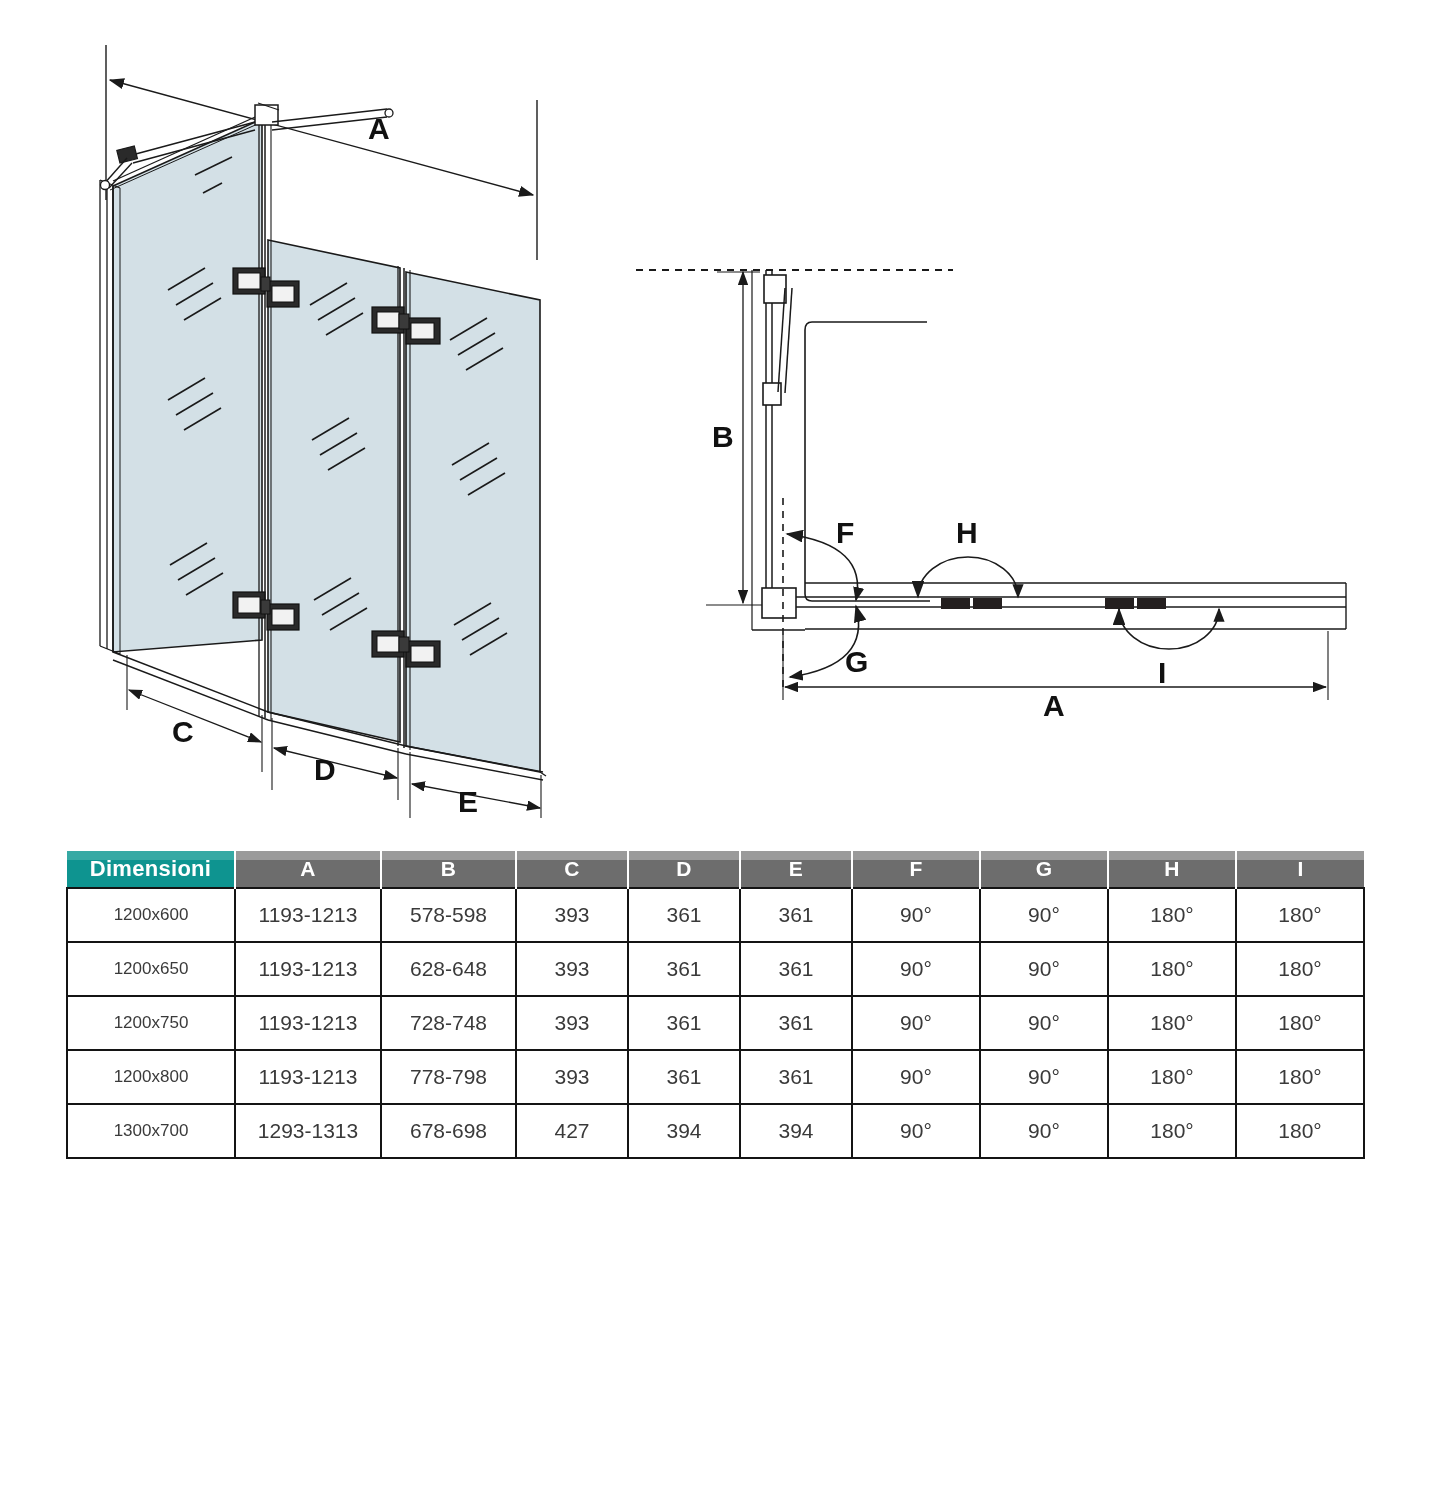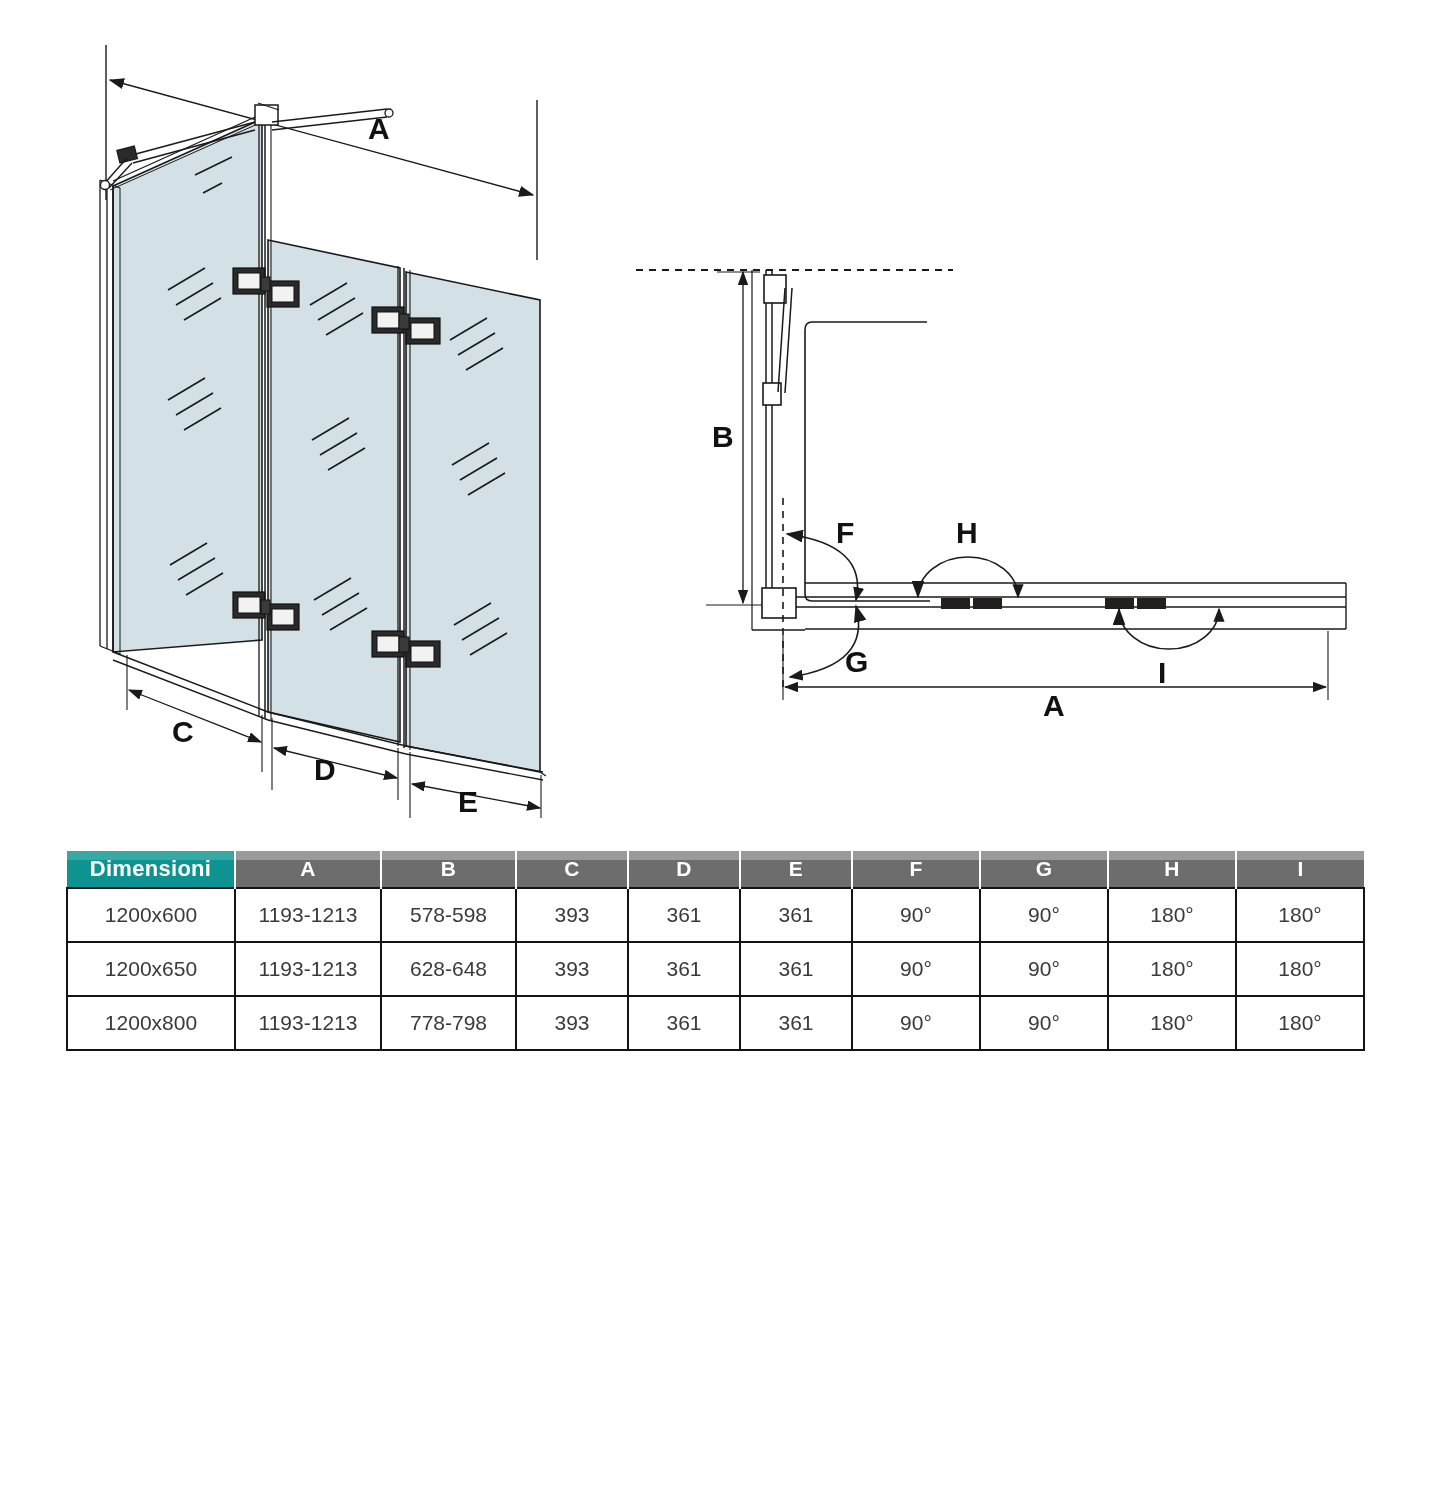--- a/index.html
+++ b/index.html
@@ -24,21 +24,21 @@
   table.spec thead th.dimcol{
       background:linear-gradient(to bottom,#36a9a4 0px,#36a9a4 9px,#0e9490 9px,#0e9490 36px);
       font-size:22px;
   }
   table.spec thead th:last-child{border-right:none;}
 
   table.spec tbody td{
       height:52px;border:2px solid #141414;text-align:center;vertical-align:middle;
       font-size:21px;color:#3a3a3a;background:#fff;padding:0;
   }
-  table.spec tbody td.dimname{font-size:21px;}
+  table.spec tbody td.dimname{font-size:17px;}
   table.spec tbody tr td:first-child{border-left:2px solid #141414;}
 
   .col-dim{width:168px}.col-a{width:146px}.col-b{width:135px}
   .col-c{width:112px}.col-d{width:112px}.col-e{width:112px}
   .col-f{width:128px}.col-g{width:128px}.col-h{width:128px}.col-i{width:128px}
 </style>
 </head>
 <body>
 
 <div id="drawings">
@@ -317,26 +317,50 @@
           <td>628-648</td>
           <td>393</td>
           <td>361</td>
           <td>361</td>
           <td>90°</td>
           <td>90°</td>
           <td>180°</td>
           <td>180°</td>
         </tr>
         <tr>
+          <td class="dimname">1200x750</td>
+          <td>1193-1213</td>
+          <td>728-748</td>
+          <td>393</td>
+          <td>361</td>
+          <td>361</td>
+          <td>90°</td>
+          <td>90°</td>
+          <td>180°</td>
+          <td>180°</td>
+        </tr>
+        <tr>
           <td class="dimname">1200x800</td>
           <td>1193-1213</td>
           <td>778-798</td>
           <td>393</td>
           <td>361</td>
           <td>361</td>
           <td>90°</td>
           <td>90°</td>
           <td>180°</td>
           <td>180°</td>
         </tr>
+        <tr>
+          <td class="dimname">1300x700</td>
+          <td>1293-1313</td>
+          <td>678-698</td>
+          <td>427</td>
+          <td>394</td>
+          <td>394</td>
+          <td>90°</td>
+          <td>90°</td>
+          <td>180°</td>
+          <td>180°</td>
+        </tr>
       </tbody>
   </table>
 </div>
 
 </body></html>

